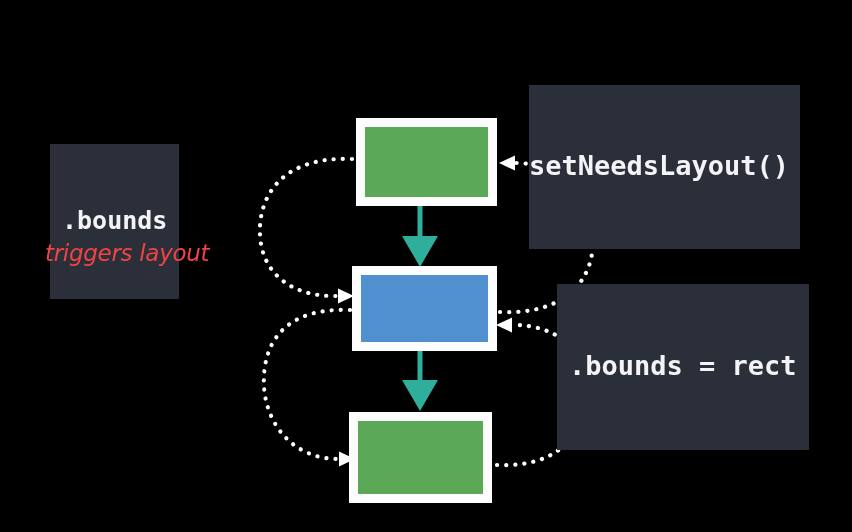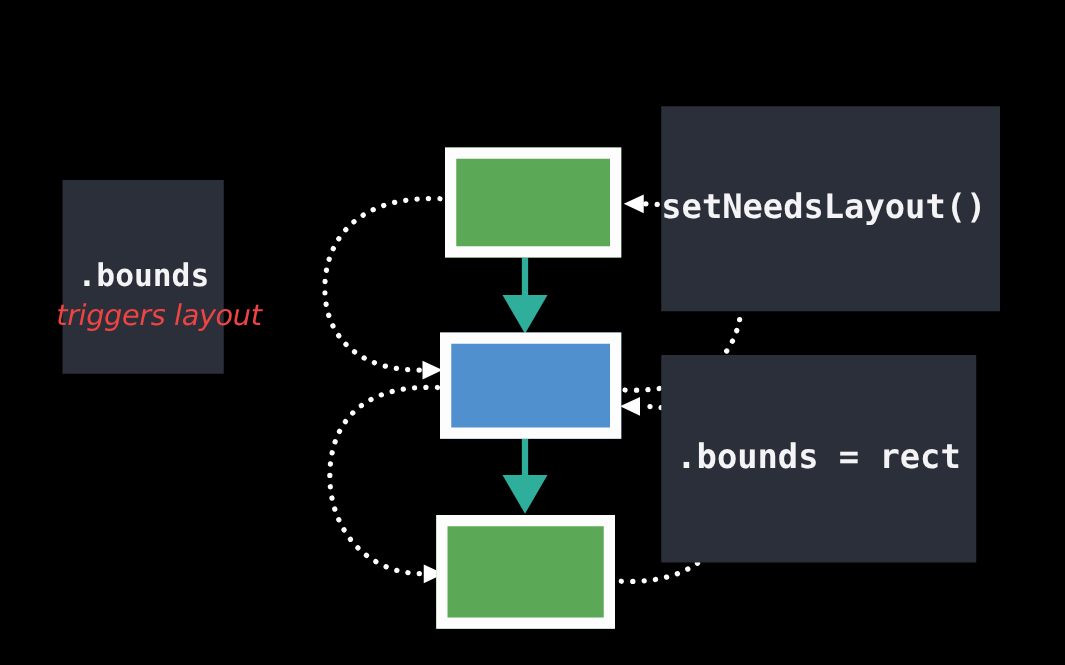--- a/index.html
+++ b/index.html
@@ -57,21 +57,21 @@
     font-size: 27px;
   }
   #label-bounds-origrect {
     left: 38px;
     top: 144px;
     padding: 8px 12px 9px 12px;
     font-size: 25px;
     margin-left: 12px;
   }
   #label-bounds-rect {
-    left: 529px;
+    left: 557px;
     top: 284px;
     padding: 8px 12px 10px 12px;
     font-size: 27px;
     text-align: center;
   }
   .code-label .line { display: block; }
 
   
   #caption-triggers-layout {
     position: absolute;

